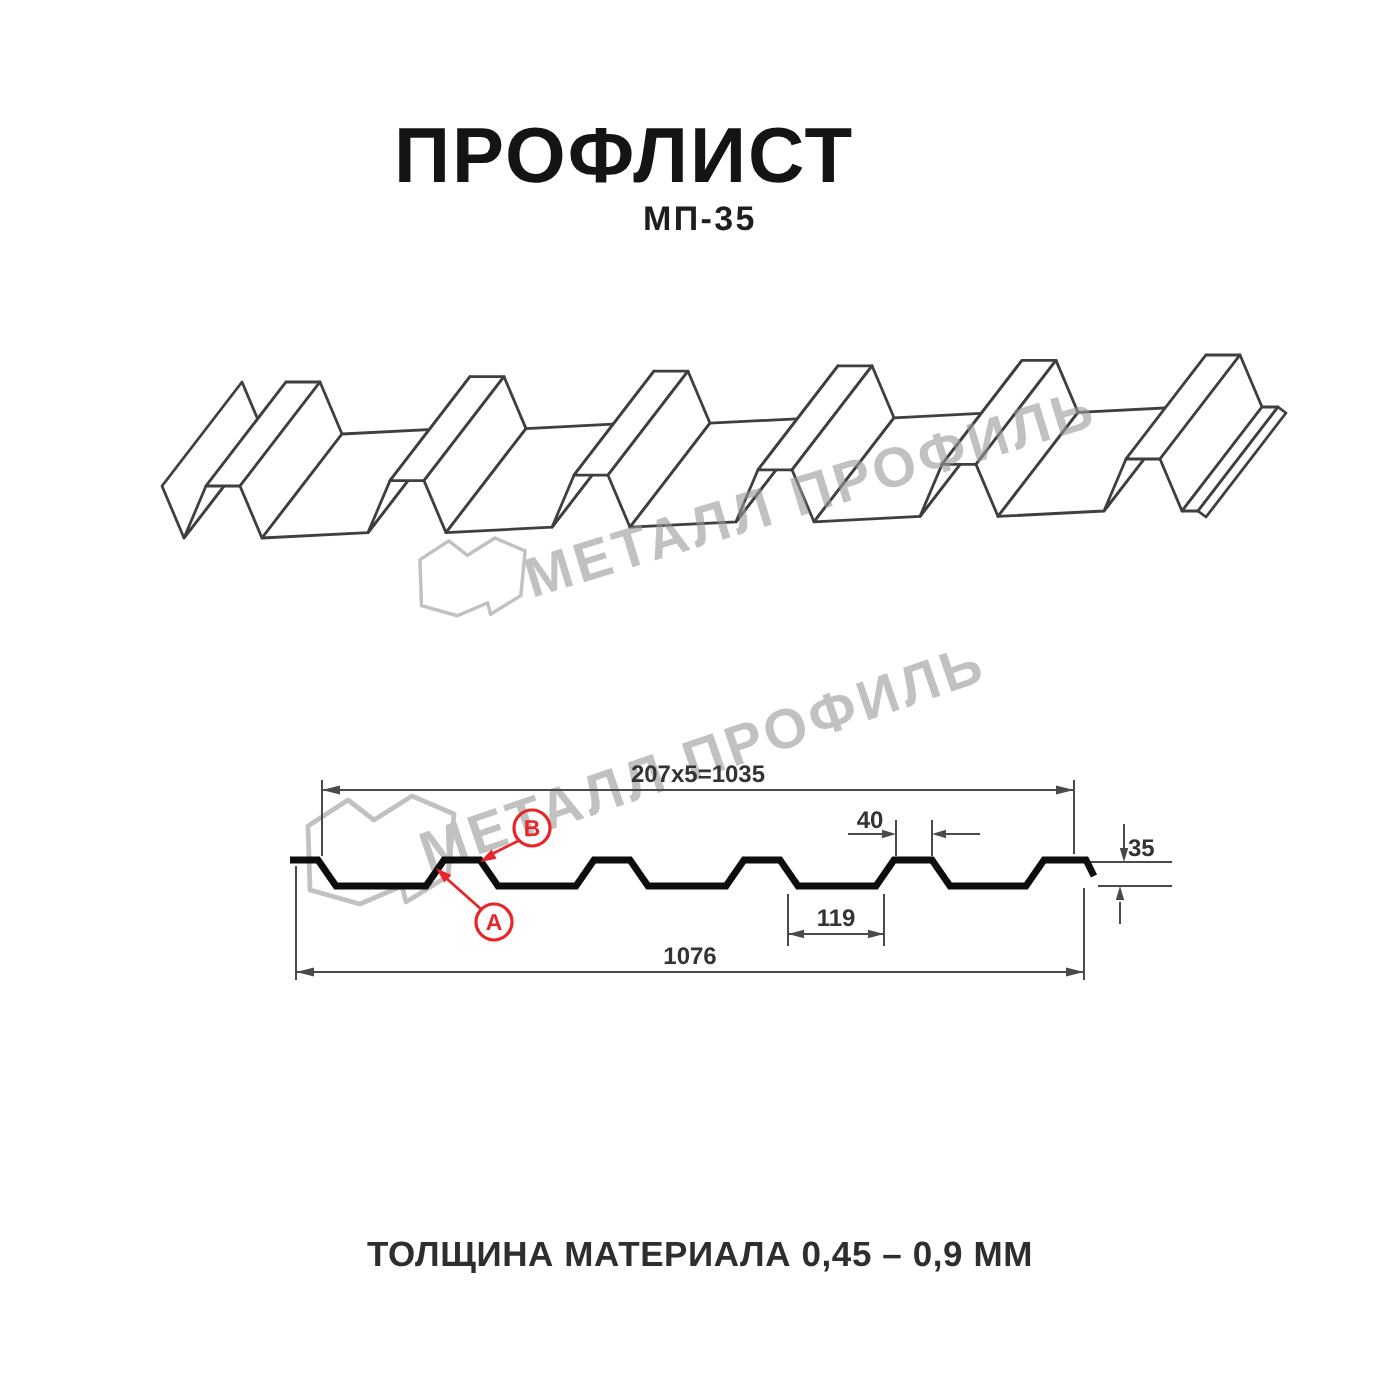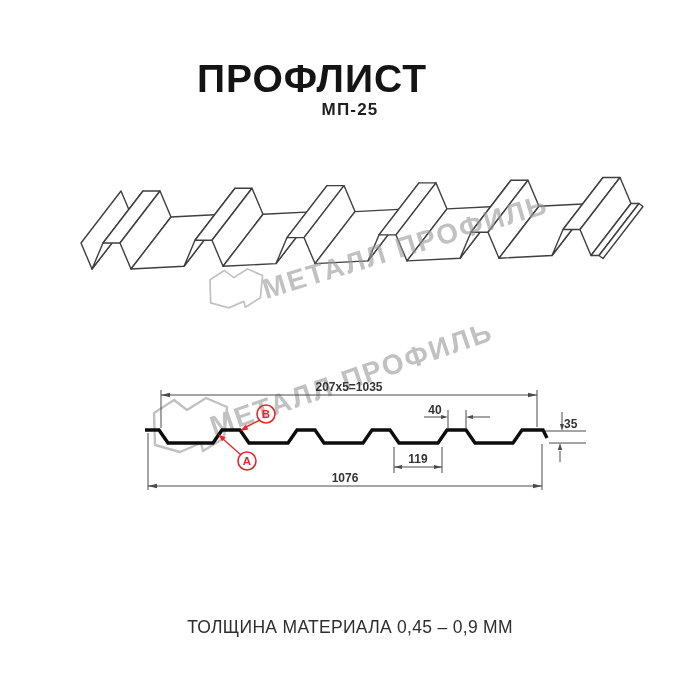--- a/index.html
+++ b/index.html
@@ -10,21 +10,21 @@
   .title{
     position:absolute;left:0;top:57px;width:624px;text-align:center;
     font-size:39px;font-weight:800;letter-spacing:1px;color:#141414;
   }
   .subtitle{
     position:absolute;left:0;top:100px;width:700px;text-align:center;
     font-size:17px;font-weight:700;letter-spacing:1.2px;color:#1e1e1e;
   }
   .note{
     position:absolute;left:0;top:617px;width:700px;text-align:center;
-    font-size:17.5px;font-weight:400;letter-spacing:.3px;color:#2e2e2e;
+    font-size:17.5px;font-weight:700;letter-spacing:.3px;color:#2e2e2e;
   }
   svg{position:absolute;overflow:visible;}
   #iso{left:70px;top:171px;}
   #section{left:130px;top:340px;}
 
   .facet{fill:#ffffff;stroke:#3f3f3f;stroke-width:1.4;stroke-linejoin:round;}
   .wm{opacity:.6;}
   .wm text{fill:#999999;font-weight:bold;font-size:28px;letter-spacing:2px;}
   .wm .logo{fill:none;stroke:#999999;stroke-width:2.4;stroke-linejoin:round;}
 
@@ -34,21 +34,21 @@
   .dimtext{fill:#333333;font-size:12px;font-weight:bold;}
   .red{stroke:#e8262a;fill:none;stroke-width:1.6;}
   .redline{stroke:#e8262a;fill:none;stroke-width:1.4;}
   .redfill{fill:#e8262a;stroke:none;}
   .redtext{fill:#e8262a;font-size:11.5px;font-weight:bold;text-anchor:middle;}
 </style>
 </head>
 <body>
 
 <div class="title">ПРОФЛИСТ</div>
-<div class="subtitle">МП-25</div>
+<div class="subtitle">МП-35</div>
 
 <svg id="iso" width="576" height="138" viewBox="0 -14 576 138">
   <g>
 
     <polygon class="facet" points="11,58 22,84 62,32 51,6"></polygon>
 
     <polygon class="facet" points="22,84 33,58 73,6 62,32"></polygon>
     <polygon class="facet" points="33,58 50,58 90,6 73,6"></polygon>
     <polygon class="facet" points="50,58 61,84 101,32 90,6"></polygon>
     <polygon class="facet" points="61,84 114,81.3 154,29.3 101,32"></polygon>

